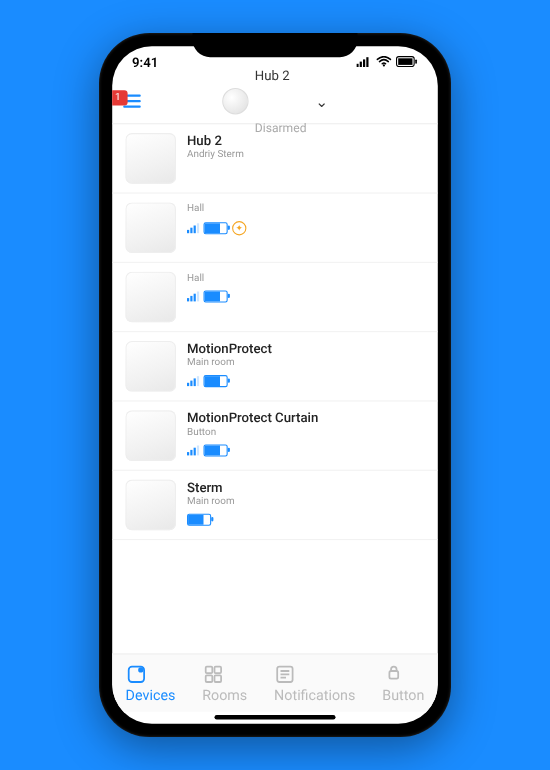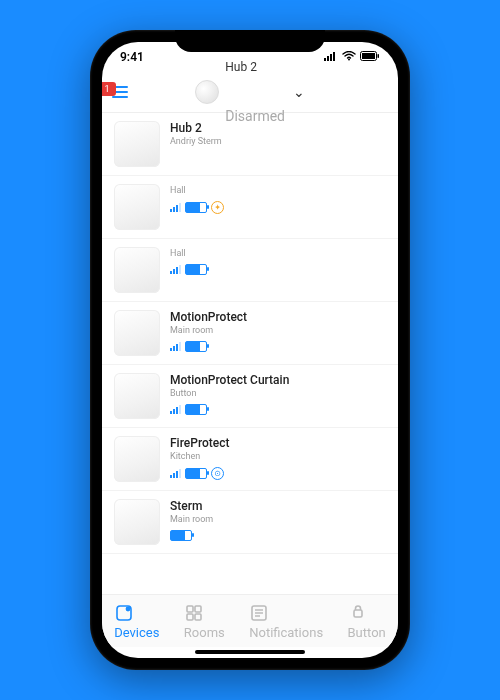--- a/index.html
+++ b/index.html
@@ -48,21 +48,21 @@
   }
   .menu-btn{
     position:absolute;left:10px;top:10px;width:20px;height:20px;
     display:flex;flex-direction:column;justify-content:center;gap:3px;
   }
   .menu-btn span{height:2px;background:#1a8cff;border-radius:1px;width:16px;}
   .hub-selector{display:flex;align-items:center;gap:6px;}
   .hub-ava{width:22px;height:22px;border-radius:50%;background:radial-gradient(circle at 35% 35%,#fff,#ddd);border:1px solid #ddd;}
   .hub-txt{line-height:1;}
   .hub-name{font-size:12px;color:#333;}
-  .hub-state{font-size:14px;color:#aaa;margin-top:36px;}
+  .hub-state{font-size:11px;color:#aaa;margin-top:36px;}
   .chev{font-size:14px;color:#333;margin-left:2px;}
   .badge{
     position:absolute;left:-4px;top:40px;
     width:18px;height:14px;background:#e53935;color:#fff;
     font-size:9px;display:flex;align-items:center;justify-content:center;
     border-top-right-radius:3px;border-bottom-right-radius:3px;z-index:5;
   }
   
   .list{flex:1 1 auto;overflow:hidden;}
   .row{
@@ -230,39 +230,20 @@
               </span>
               <span class="batt">
                 <i></i>
               </span>
             </div>
           </div>
         </div>
         <div class="row">
           <div class="thumb"></div>
           <div class="info">
-            <div class="dev-name">FireProtect</div>
-            <div class="dev-room">Kitchen</div>
-            <div class="icons">
-              <span class="sig">
-                <i></i>
-                <i></i>
-                <i></i>
-                <i></i>
-              </span>
-              <span class="batt">
-                <i></i>
-              </span>
-              <span class="extra blue">⊙</span>
-            </div>
-          </div>
-        </div>
-        <div class="row">
-          <div class="thumb"></div>
-          <div class="info">
             <div class="dev-name">Sterm</div>
             <div class="dev-room">Main room</div>
             <div class="icons">
               <span class="batt">
                 <i></i>
               </span>
             </div>
           </div>
         </div>
       </div>

